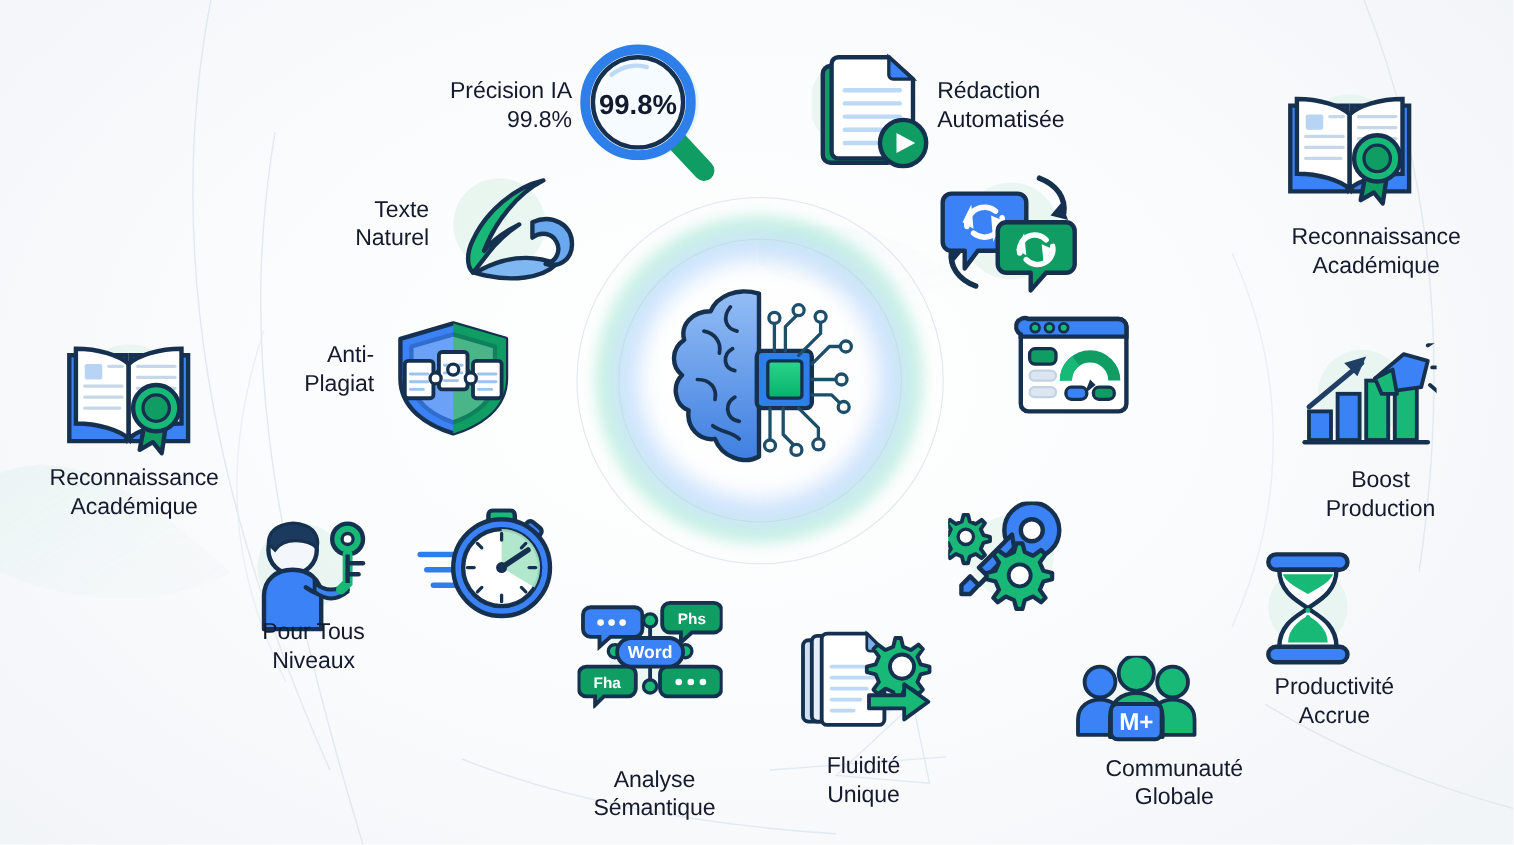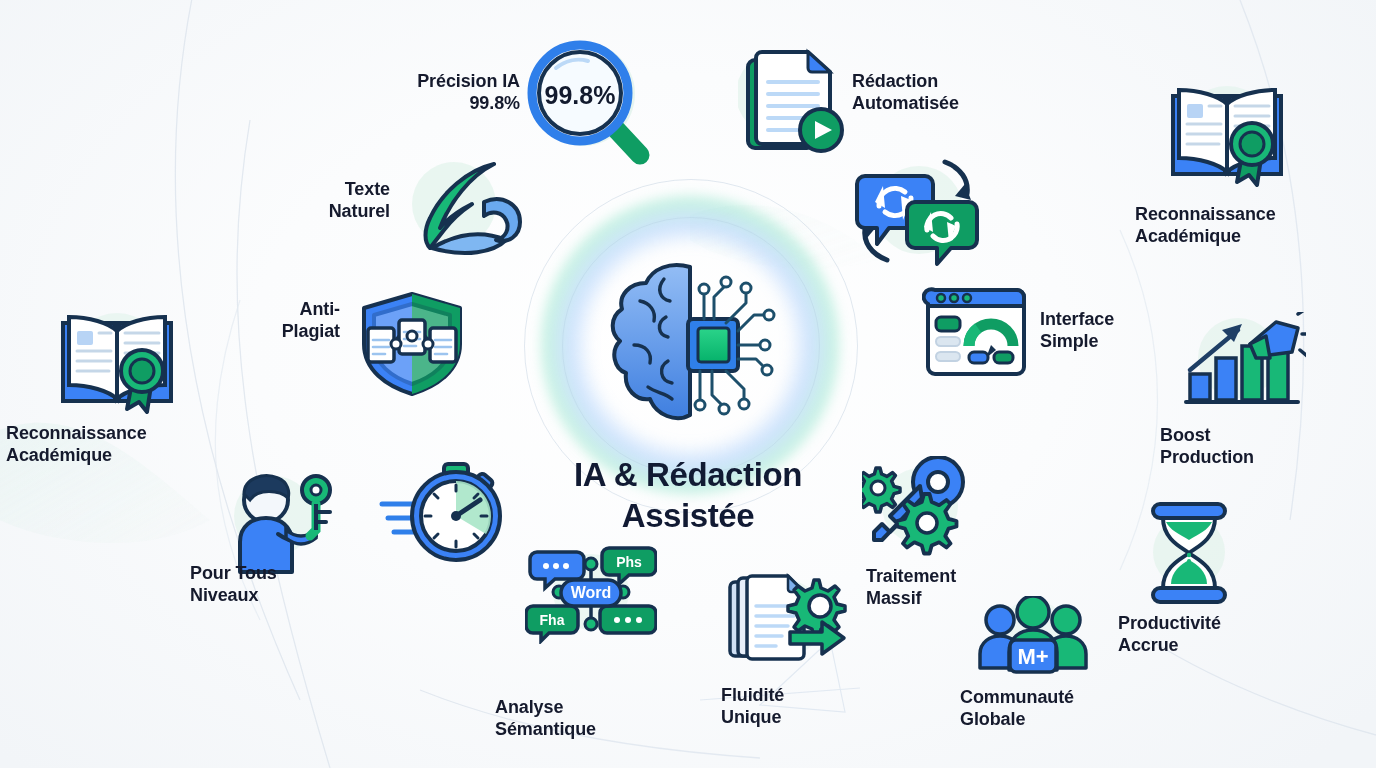--- a/index.html
+++ b/index.html
@@ -19,29 +19,29 @@
       radial-gradient(ellipse 900px 600px at 48% 45%, #ffffff 0%, #fbfcfd 45%, #f2f5f8 100%);
   }
   .bg-deco {
     position: absolute;
     inset: 0;
     pointer-events: none;
   }
   .label {
     position: absolute;
     color: #151a2d;
-    font-size: 18px;
-    font-weight: 700;
+    font-size: 21px;
+    font-weight: 400;
     line-height: 1.24;
     letter-spacing: -0.1px;
     white-space: pre-line;
   }
   .label.right { text-align: right; }
   .label.left  { text-align: left; }
-  .label.ctr   { }
+  .label.ctr   { text-align: center; }
 
   .icon {
     position: absolute;
   }
   .icon svg { display: block; }
 
   
   #hub {
     position: absolute;
     left: 540px;
@@ -174,22 +174,20 @@
         <circle cx="161" cy="92" r="5"></circle>
         <circle cx="163" cy="117" r="5"></circle>
         <circle cx="140" cy="151" r="5"></circle>
         <circle cx="120" cy="156" r="5"></circle>
         <circle cx="96" cy="152" r="5"></circle>
         <circle cx="100" cy="36" r="5"></circle>
       </g>
     </svg>
   </div>
 
-  <div id="hub-title">IA &amp; Rédaction
-Assistée</div>
 
   <div class="label right" style="left:330px; top:70px; width:190px;">Précision IA
 99.8%</div>
   <div class="icon" style="left:520px; top:38px;">
     <svg width="130" height="135" viewBox="0 0 130 135">
       <circle cx="63" cy="56" r="52" fill="#dff2ea" opacity="0.75"></circle>
       <path d="M93 88 L 120 117" stroke="#0f9d63" stroke-width="19" stroke-linecap="round"></path>
       <circle cx="60" cy="55" r="48" fill="#ffffff" stroke="#2f7fea" stroke-width="9"></circle>
       <circle cx="60" cy="55" r="41" fill="#f6fbff" stroke="#16314f" stroke-width="4"></circle>
       <path d="M36 30 C 46 22, 58 20, 68 23" stroke="#bcd9f7" stroke-width="4" fill="none" stroke-linecap="round"></path>
@@ -278,21 +276,21 @@
       <path d="M72 54 H 126 a8 8 0 0 1 8 8 V 92 a8 8 0 0 1 -8 8 H 108 L 94 116 V 100 H 72 a8 8 0 0 1 -8 -8 V 62 a8 8 0 0 1 8 -8 Z" fill="#0f9d63" stroke="#16314f" stroke-width="4" stroke-linejoin="round"></path>
       <g stroke="#ffffff" stroke-width="5" fill="none" stroke-linecap="round">
         <path d="M84 82 A 14 14 0 0 1 108 70"></path>
         <path d="M114 76 A 14 14 0 0 1 90 88"></path>
       </g>
       <path d="M106 94 L 104 74 L 113 78 Z" fill="#ffffff"></path>
       <path d="M88 64 L 90 84 L 81 79 Z" fill="#ffffff"></path>
     </svg>
   </div>
 
-  <div class="label right" style="left:250px; top:298px; width:90px;">Anti-
+  <div class="label right" style="left:250px; top:310px; width:90px;">Anti-
 Plagiat</div>
   <div class="icon" style="left:352px; top:288px;">
     <svg width="120" height="110" viewBox="0 0 120 110">
       <circle cx="60" cy="54" r="42" fill="#dff2ea" opacity="0.6"></circle>
       <path d="M60 6 L 108 20 V 56 C 108 82, 86 98, 60 106 C 34 98, 12 82, 12 56 V 20 Z" fill="#3b82f6" stroke="#16314f" stroke-width="4" stroke-linejoin="round"></path>
       <path d="M60 6 L 108 20 V 56 C 108 82, 86 98, 60 106 Z" fill="#0f9d63"></path>
       <path d="M60 16 L 98 27 V 56 C 98 76, 80 89, 60 96 C 40 89, 22 76, 22 56 V 27 Z" fill="#ffffff" stroke="#16314f" stroke-width="4" stroke-linejoin="round" opacity="0.25"></path>
       <g>
         <rect x="16" y="40" width="26" height="34" rx="3" fill="#ffffff" stroke="#16314f" stroke-width="3.5"></rect>
         <rect x="47" y="32" width="26" height="34" rx="3" fill="#ffffff" stroke="#16314f" stroke-width="3.5"></rect>
@@ -334,22 +332,20 @@
       <rect x="14" y="33" width="24" height="14" rx="5" fill="#0f9d63" stroke="#16314f" stroke-width="3"></rect>
       <rect x="14" y="53" width="24" height="9" rx="4.5" fill="#dbe6f0" stroke="#c2d2e2" stroke-width="2"></rect>
       <rect x="14" y="68" width="24" height="9" rx="4.5" fill="#dbe6f0" stroke="#c2d2e2" stroke-width="2"></rect>
       <path d="M47 62 A 22 22 0 0 1 91 62" fill="none" stroke="#0f9d63" stroke-width="11"></path>
       <path d="M47 62 A 22 22 0 0 1 56 44" fill="none" stroke="#18b877" stroke-width="11"></path>
       <path d="M69 61 L 64 74 L 74 66 Z" fill="#16314f"></path>
       <rect x="47" y="68" width="19" height="11" rx="5" fill="#3b82f6" stroke="#16314f" stroke-width="3"></rect>
       <rect x="72" y="68" width="19" height="11" rx="5" fill="#0f9d63" stroke="#16314f" stroke-width="3"></rect>
     </svg>
   </div>
-  <div class="label left" style="left:1040px; top:308px; width:170px;">Interface
-Simple</div>
 
   <div class="icon" style="left:1180px; top:312px;">
     <svg width="126" height="100" viewBox="0 0 126 100">
       <circle cx="58" cy="46" r="40" fill="#dff2ea" opacity="0.6"></circle>
       <rect x="10" y="62" width="20" height="26" fill="#3b82f6" stroke="#16314f" stroke-width="3.5"></rect>
       <rect x="36" y="46" width="20" height="42" fill="#3b82f6" stroke="#16314f" stroke-width="3.5"></rect>
       <rect x="62" y="34" width="20" height="54" fill="#18b877" stroke="#16314f" stroke-width="3.5"></rect>
       <rect x="88" y="22" width="20" height="66" fill="#18b877" stroke="#16314f" stroke-width="3.5"></rect>
       <path d="M6 90 H 118" stroke="#16314f" stroke-width="4" stroke-linecap="round"></path>
       <path d="M10 58 L 58 18" stroke="#1f3f66" stroke-width="4.5" stroke-linecap="round" fill="none"></path>
@@ -503,43 +499,41 @@
           <path d="M30 66 H 56"></path>
           <path d="M30 76 H 50"></path>
       </g>
       <g>
         <path d="M90 4 l5 0 2 8 7 3 7-5 4 4 -5 7 3 7 8 2 0 5 -8 2 -3 7 5 7 -4 4 -7-5 -7 3 -2 8 -5 0 -2-8 -7-3 -7 5 -4-4 5-7 -3-7 -8-2 0-5 8-2 3-7 -5-7 4-4 7 5 7-3 Z" transform="translate(-2,6)" fill="#18b877" stroke="#16314f" stroke-width="3.5" stroke-linejoin="round"></path>
         <circle cx="94" cy="36" r="11" fill="#ffffff" stroke="#16314f" stroke-width="3.5"></circle>
       </g>
       <path d="M64 62 H 96 V 52 L 118 68 L 96 84 V 74 H 64 Z" fill="#18b877" stroke="#16314f" stroke-width="3.5" stroke-linejoin="round"></path>
     </svg>
   </div>
-  <div class="label ctr" style="left:721px; top:684px; width:170px;">Fluidité
+  <div class="label ctr" style="left:700px; top:684px; width:170px;">Fluidité
 Unique</div>
 
   <div class="icon" style="left:862px; top:456px;">
     <svg width="118" height="104" viewBox="0 0 118 104">
       <circle cx="58" cy="50" r="38" fill="#dff2ea" opacity="0.55"></circle>
       <g>
         <path d="M18 10 l4 0 1.6 6 5.4 2.4 5.4-3.8 3 3 -3.8 5.4 2.4 5.4 6 1.6 0 4 -6 1.6 -2.4 5.4 3.8 5.4 -3 3 -5.4-3.8 -5.4 2.4 -1.6 6 -4 0 -1.6-6 -5.4-2.4 -5.4 3.8 -3-3 3.8-5.4 -2.4-5.4 -6-1.6 0-4 6-1.6 2.4-5.4 -3.8-5.4 3-3 5.4 3.8 5.4-2.4 Z" transform="translate(-4,2)" fill="#18b877" stroke="#16314f" stroke-width="3.5" stroke-linejoin="round"></path>
         <circle cx="16" cy="32" r="7" fill="#ffffff" stroke="#16314f" stroke-width="3"></circle>
       </g>
       <g>
         <circle cx="76" cy="26" r="25" fill="#3b82f6" stroke="#16314f" stroke-width="4"></circle>
         <circle cx="76" cy="26" r="10" fill="#ffffff" stroke="#16314f" stroke-width="4"></circle>
         <path d="M60 42 L 20 84 L 12 84 L 12 76 L 20 68 L 28 76 L 36 68 L 28 60 L 58 30 Z" fill="#3b82f6" stroke="#16314f" stroke-width="4" stroke-linejoin="round"></path>
       </g>
       <g>
         <path d="M68 42 l5.5 0 2.2 8 7.4 3.2 7.4-5.2 4 4 -5.2 7.4 3.2 7.4 8 2.2 0 5.5 -8 2.2 -3.2 7.4 5.2 7.4 -4 4 -7.4-5.2 -7.4 3.2 -2.2 8 -5.5 0 -2.2-8 -7.4-3.2 -7.4 5.2 -4-4 5.2-7.4 -3.2-7.4 -8-2.2 0-5.5 8-2.2 3.2-7.4 -5.2-7.4 4-4 7.4 5.2 7.4-3.2 Z" transform="translate(-6,-4)" fill="#18b877" stroke="#16314f" stroke-width="3.8" stroke-linejoin="round"></path>
         <circle cx="65" cy="67" r="10" fill="#ffffff" stroke="#16314f" stroke-width="3.5"></circle>
       </g>
     </svg>
   </div>
-  <div class="label left" style="left:866px; top:565px; width:200px;">Traitement
-Massif</div>
 
   <div class="icon" style="left:978px; top:596px;">
     <svg width="110" height="82" viewBox="0 0 110 82">
       <circle cx="55" cy="40" r="36" fill="#dff2ea" opacity="0.45"></circle>
       <circle cx="22" cy="24" r="14" fill="#3b82f6" stroke="#16314f" stroke-width="3.5"></circle>
       <path d="M2 72 V 58 C 2 46, 12 40, 22 40 C 32 40, 42 46, 42 58 V 72 Z" fill="#3b82f6" stroke="#16314f" stroke-width="3.5" stroke-linejoin="round"></path>
       <circle cx="88" cy="24" r="14" fill="#18b877" stroke="#16314f" stroke-width="3.5"></circle>
       <path d="M68 72 V 58 C 68 46, 78 40, 88 40 C 98 40, 108 46, 108 58 V 72 Z" fill="#18b877" stroke="#16314f" stroke-width="3.5" stroke-linejoin="round"></path>
       <circle cx="55" cy="16" r="16" fill="#18b877" stroke="#16314f" stroke-width="3.5"></circle>
       <path d="M31 74 V 56 C 31 42, 42 34, 55 34 C 68 34, 79 42, 79 56 V 74 Z" fill="#18b877" stroke="#16314f" stroke-width="3.5" stroke-linejoin="round"></path>

